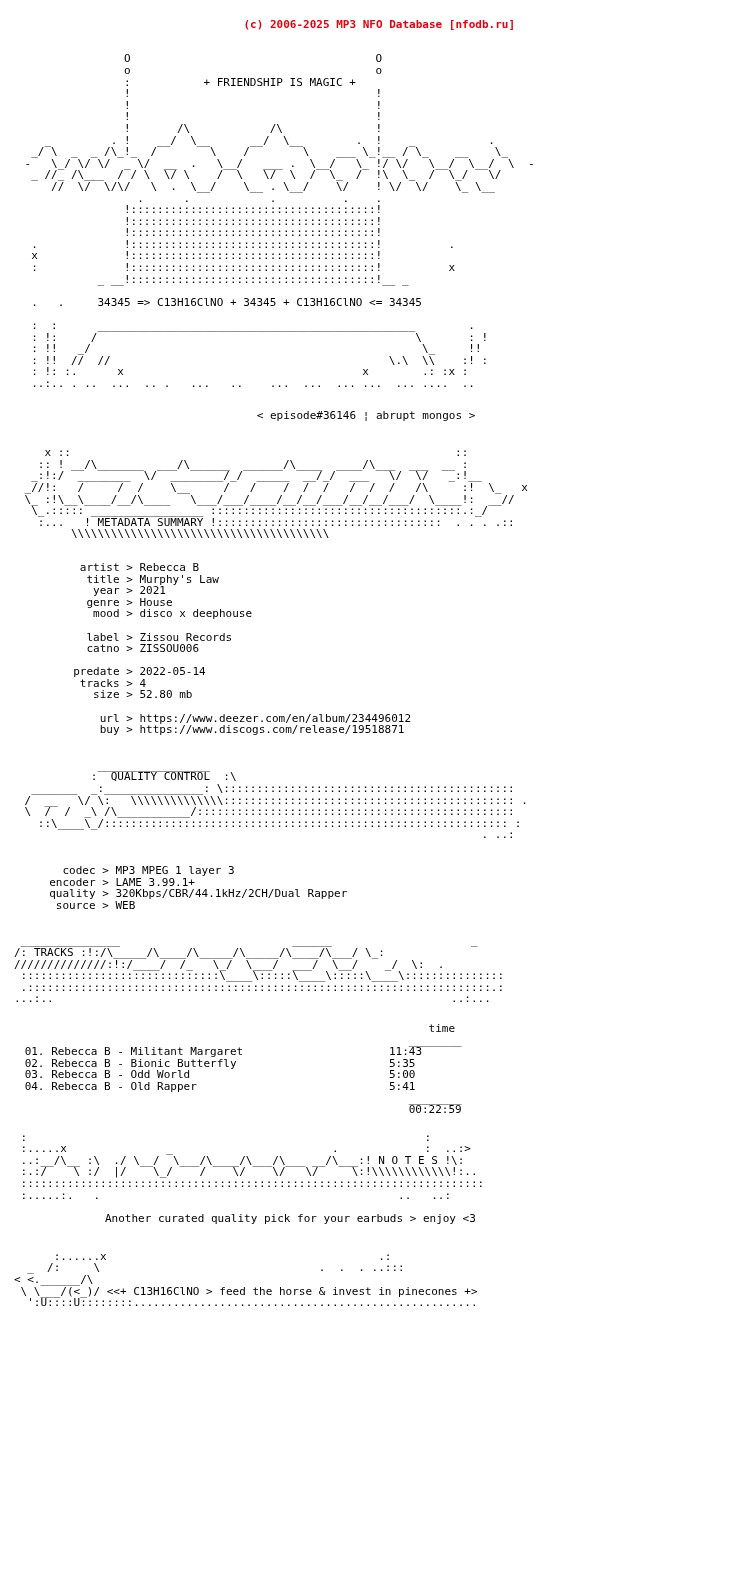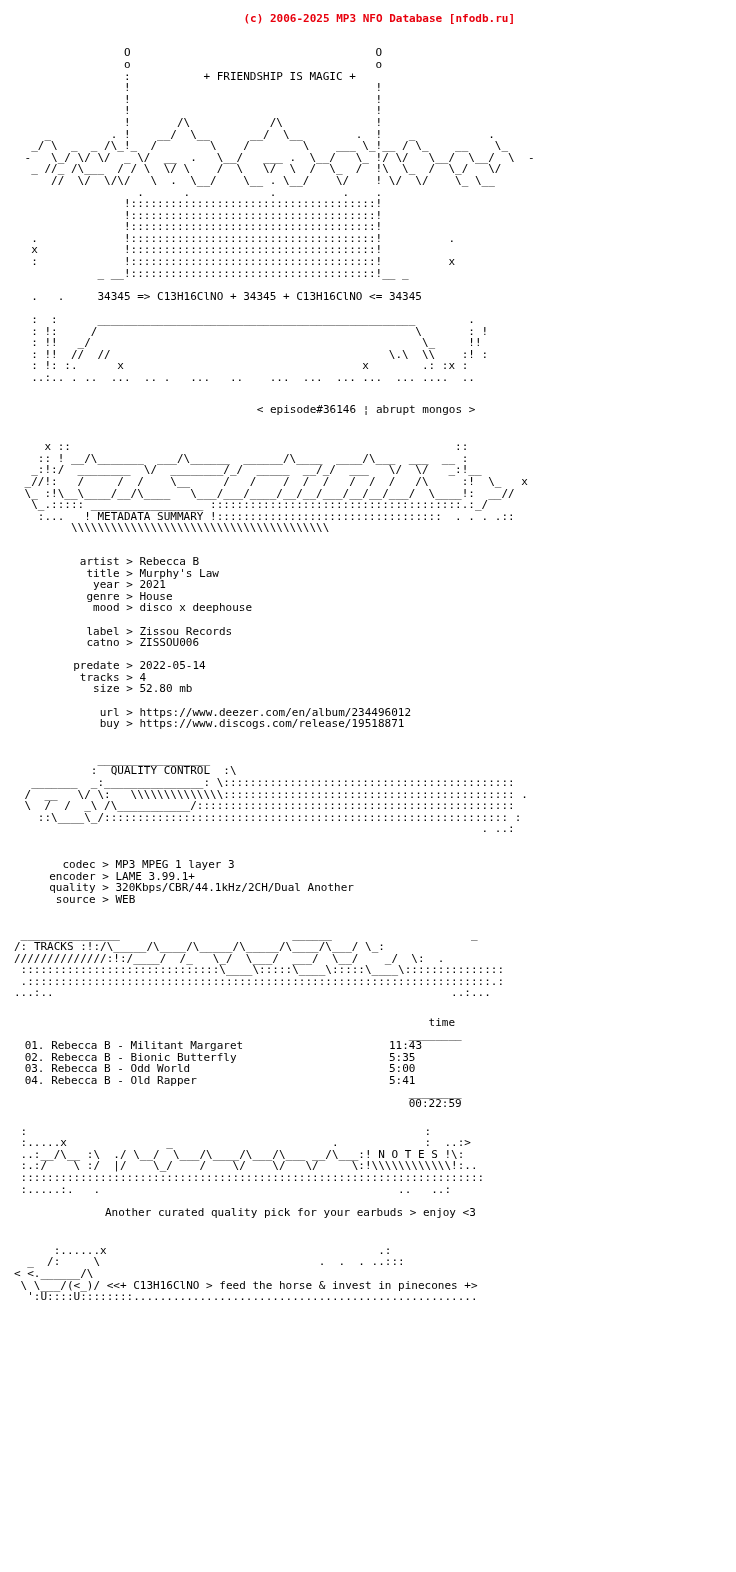--- a/index.html
+++ b/index.html
@@ -35,20 +35,21 @@
     color: #000000;
   }
   .block {
     padding-left: 0px;
   }
   .center {
     text-align: center;
   }
   .nfo-wrap {
     width: 732px;
+    margin-top: 6px;
   }
 </style>
 </head>
 <body>
 
 <div class="nfo-wrap">
 
   <div class="header">
     <span>(c) 2006-2025 MP3 NFO Database [nfodb.ru]</span>
   </div>
@@ -126,21 +127,21 @@
   _______  _:_______________: \::::::::::::::::::::::::::::::::::::::::::::   
  /  __   \/ \:   \\\\\\\\\\\\\\:::::::::::::::::::::::::::::::::::::::::::: . 
  \  /  /  _\ /\___________/::::::::::::::::::::::::::::::::::::::::::::::::   
    ::\____\_/::::::::::::::::::::::::::::::::::::::::::::::::::::::::::::: :  
                                                                       . ..:   </pre>
   </div>
 
   <div class="block" style="margin-top:24px;">
 <pre style="padding-left:36px;">    codec &gt; <span>MP3 MPEG 1 layer 3</span>
   encoder &gt; <span>LAME 3.99.1+</span>
-  quality &gt; <span>320Kbps/CBR/44.1kHz/2CH/Dual Another</span>
+  quality &gt; <span>320Kbps/CBR/44.1kHz/2CH/Dual Rapper</span>
    source &gt; <span>WEB</span></pre>
   </div>
 
   <div class="block" style="margin-top:24px;">
 <pre style="padding-left:14px;"> _______________                          ______                     _        
 /: <span>TRACKS</span> :!:/\_____/\____/\_____/\_____/\____/\___/ \_:   
 //////////////:!:/____/  /_   \_/  \___/  ___/  \__/    _/  \:  .   
  ::::::::::::::::::::::::::::::\____\:::::\____\:::::\____\:::::::::::::::    
  .::::::::::::::::::::::::::::::::::::::::::::::::::::::::::::::::::::::.:    
 ...:..                                                            ..:...      </pre>

